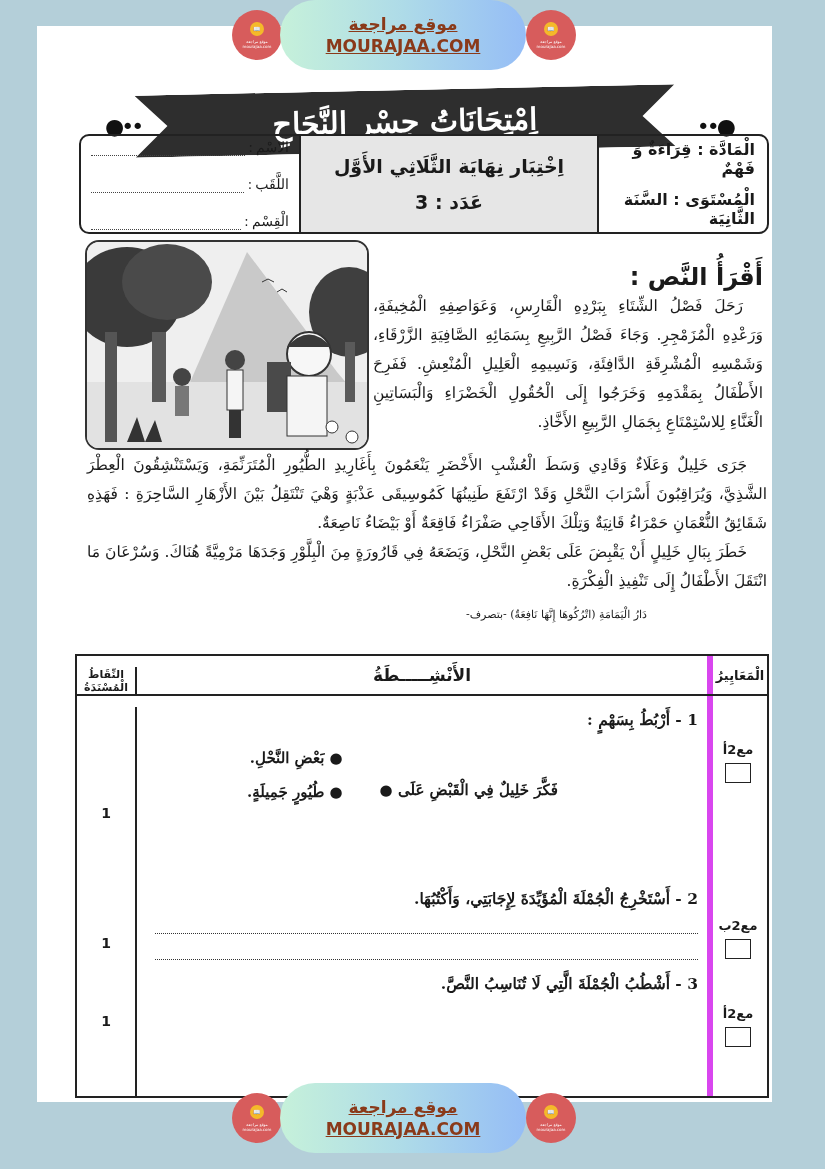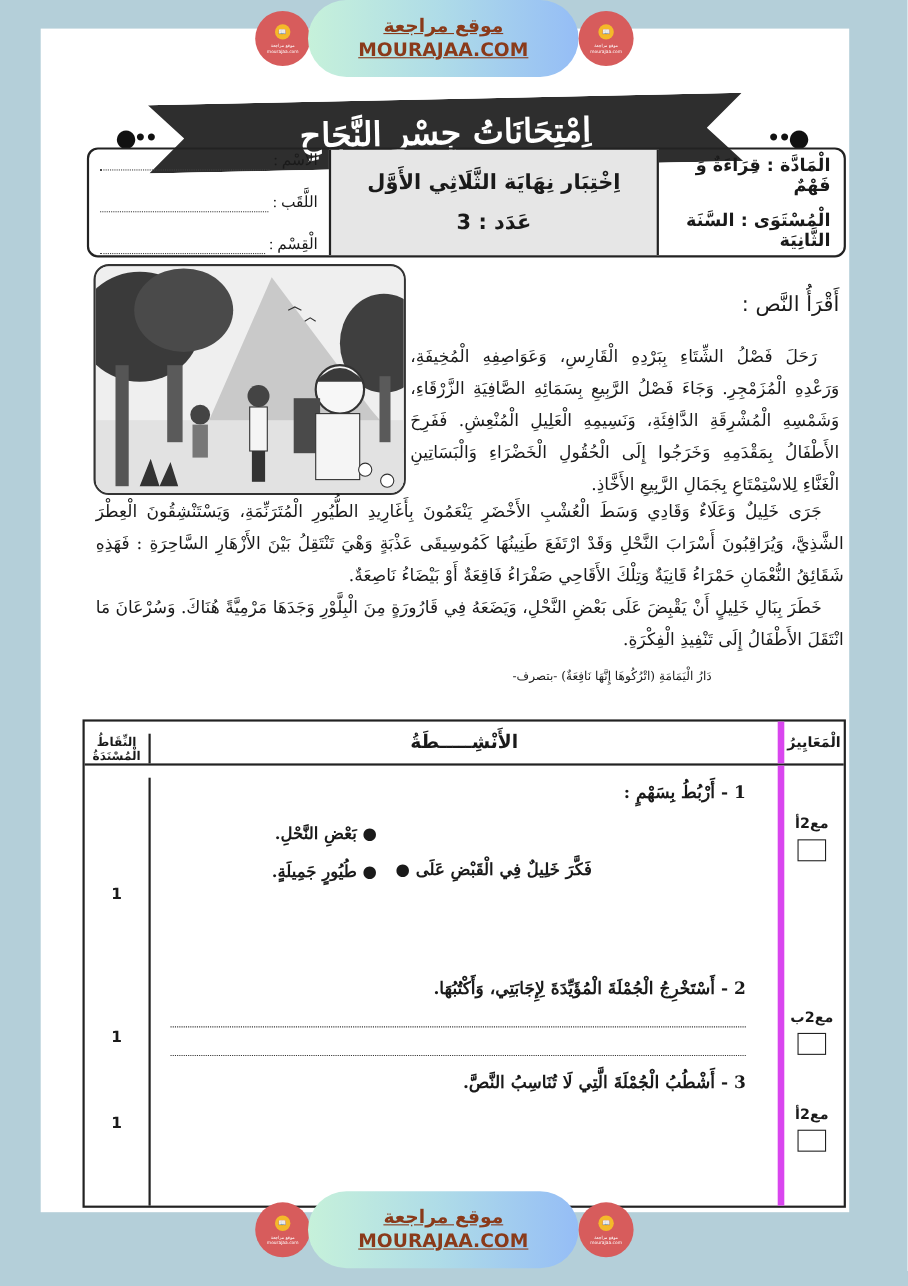--- a/index.html
+++ b/index.html
@@ -93,21 +93,21 @@
   .illus {
     position: absolute; left: 48px; top: 214px; width: 284px; height: 210px;
     border: 2px solid #333; border-radius: 14px; overflow: hidden; background: #f2f2f2;
   }
 
   
   .reading {
     position: absolute; left: 336px; top: 238px; width: 390px;
     direction: rtl; font-family: "DejaVu Serif", serif; font-size: 15.5px; line-height: 29px;
   }
-  .reading .heading { font-family: "DejaVu Sans", sans-serif; font-weight: normal; font-size: 19px; line-height: 26px; margin-bottom: 20px; }
+  .reading .heading { font-family: "DejaVu Sans", sans-serif; font-weight: bold; font-size: 24px; line-height: 26px; margin-bottom: 2px; }
   .reading p { text-indent: 20px; text-align: justify; }
   .reading2 {
     position: absolute; left: 50px; top: 425px; width: 680px;
     direction: rtl; font-family: "DejaVu Serif", serif; font-size: 15.5px; line-height: 29px;
   }
   .reading2 p { text-indent: 20px; text-align: justify; }
   .source { direction: rtl; font-size: 11px; margin-top: 4px; margin-right: 120px; }
 
   
   .acts {
@@ -116,21 +116,21 @@
   }
   .acts .hdr {
     display: flex; height: 40px; border-bottom: 2px solid #222;
   }
   .acts .col-crit { width: 60px; border-left: 6px solid #d946ef; display: flex; align-items: center; justify-content: center; font-size: 13px; font-weight: bold; }
   .acts .col-act { flex: 1; display: flex; align-items: center; justify-content: center; font-size: 17px; font-weight: bold; }
   .acts .col-pts { width: 60px; border-right: 2px solid #222; display: flex; align-items: center; justify-content: center; font-size: 11px; font-weight: bold; text-align: center; line-height: 13px; margin-top: 11px; }
   .acts .body { display: flex; height: 400px; }
   .acts .body .col-crit { align-items: stretch; position: relative; }
   .acts .body .col-pts { align-items: stretch; position: relative; }
-  .acts .body .col-act { display: block; position: relative; padding: 14px 29px 0 10px; }
+  .acts .body .col-act { display: block; position: relative; padding: 14px 9px 0 10px; }
 
   .crit { position: absolute; right: 0; width: 58px; text-align: center; font-size: 13px; }
   .crit .box { width: 26px; height: 20px; border: 1.5px solid #222; margin: 6px auto 0; }
   .pts { position: absolute; width: 58px; text-align: center; font-size: 14px; }
 
   .q { font-weight: bold; font-size: 15.5px; font-family: "DejaVu Serif", serif; }
   .q1-area { position: relative; height: 160px; font-family: "DejaVu Serif", serif; font-size: 15px; }
   .opts { position: absolute; left: 100px; top: 12px; }
   .opts div { line-height: 34px; }
   .stem { position: absolute; right: 140px; top: 52px; }

